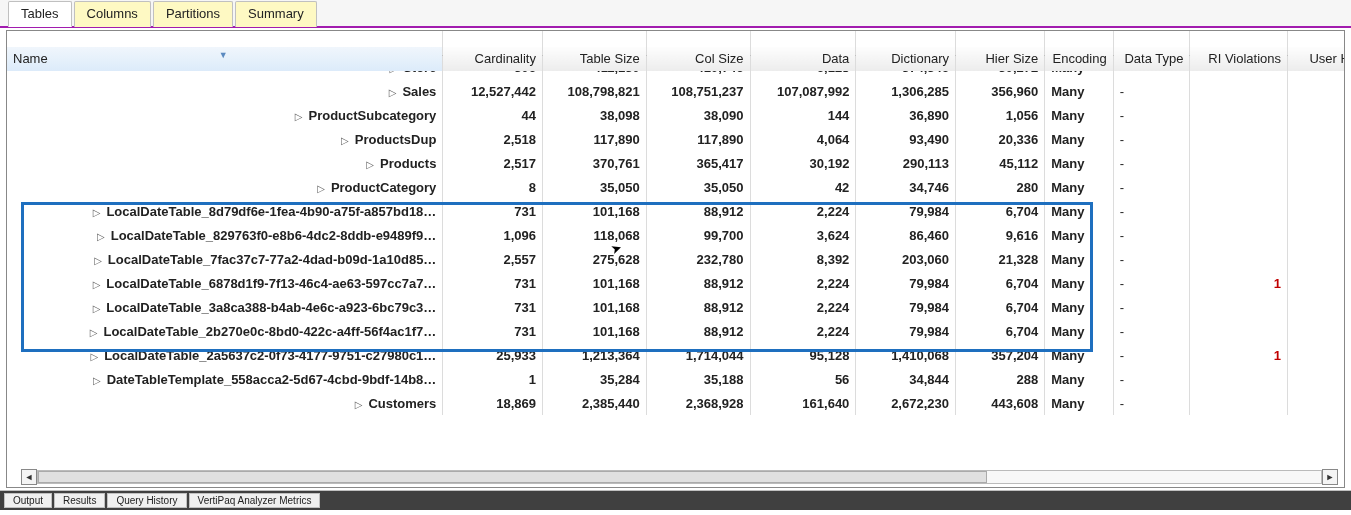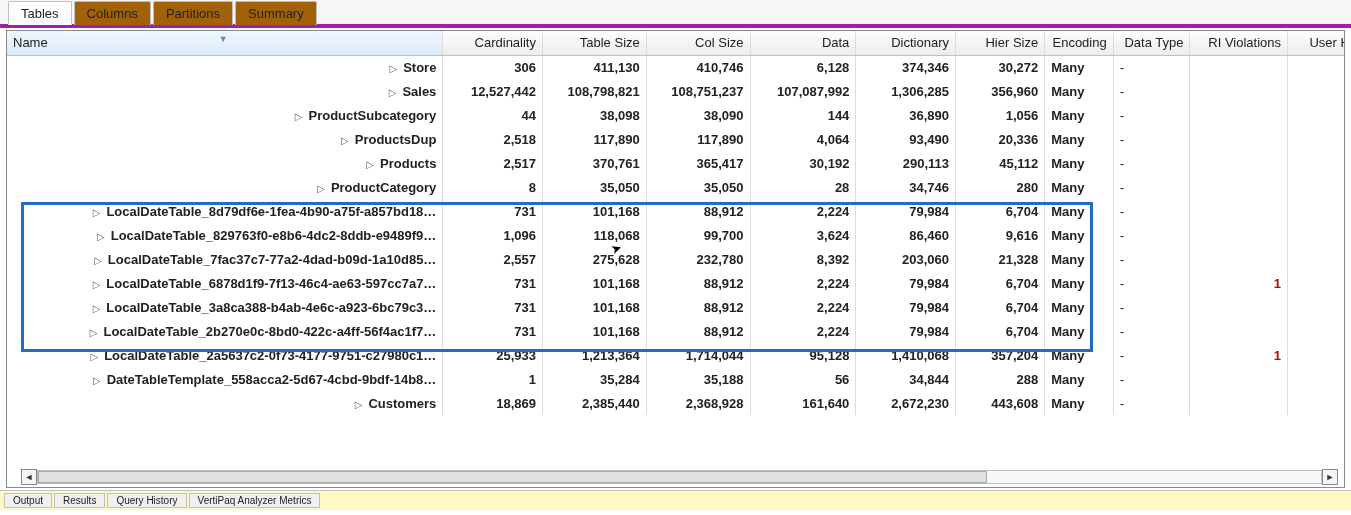--- a/index.html
+++ b/index.html
@@ -7,31 +7,31 @@
     font-family: "Segoe UI", Tahoma, sans-serif;
     font-size: 13px;
     background: #fff;
     width: 1351px;
     height: 515px;
     overflow: hidden;
     color: #222;
   }
   .top-tabs {
     display: flex;
-    border-bottom: 4px solid #a21caf;
+    border-bottom: 2px solid #a21caf;
     padding-left: 8px;
     background: #f6f6f6;
     height: 28px;
   }
   .top-tab {
     padding: 4px 12px;
     border: 1px solid #c0c0c0;
     border-bottom: none;
     margin-right: 2px;
-    background: #a16207;
+    background: #fef9c3;
     font-size: 13px;
     cursor: pointer;
     position: relative;
     top: 1px;
     border-radius: 2px 2px 0 0;
   }
   .top-tab.active {
     background: #fff;
     border-bottom: 1px solid #fff;
     font-weight: 400;
@@ -62,21 +62,21 @@
     height: 24px;
     font-size: 13px;
   }
   table.grid thead th {
     background: linear-gradient(#fdfdfd, #ececec);
     border-bottom: 1px solid #c0c0c0;
     font-weight: 400;
     color: #222;
     text-align: right;
     position: sticky;
-    top: 0;
+    top: 16px;
   }
   table.grid thead th.name-col {
     text-align: left;
     background: linear-gradient(#f0f6fc, #dcebfa);
     position: relative;
   }
   .sort-indicator {
     position: absolute;
     left: 50%;
     top: 3px;
@@ -132,21 +132,21 @@
     left: 0; top: 0; bottom: 0;
     width: 74%;
     background: #e0e0e0;
     border: 1px solid #aaa;
   }
   
   .bottom-tabs {
     display: flex;
     font-size: 10px;
     border-top: 1px solid #c0c0c0;
-    background: #fef9c3;
+    background: #404040;
     padding: 1px 4px;
     height: 20px;
     align-items: center;
   }
   .bottom-tab {
     padding: 1px 8px;
     border: 1px solid #c0c0c0;
     background: #f0f0f0;
     margin-right: 2px;
     cursor: pointer;
@@ -253,21 +253,21 @@
             <td class="enc-cell">Many</td>
             <td class="dash-cell" style="text-align: left;">-</td>
             <td class="ri-cell"></td>
             <td class="dash-cell">-</td>
           </tr>
           <tr>
             <td class="name-cell"><span class="expander">▷</span><span>ProductCategory</span></td>
             <td>8</td>
             <td>35,050</td>
             <td>35,050</td>
-            <td>28</td>
+            <td>42</td>
             <td>34,746</td>
             <td>280</td>
             <td class="enc-cell">Many</td>
             <td class="dash-cell" style="text-align: left;">-</td>
             <td class="ri-cell"></td>
             <td class="dash-cell">-</td>
           </tr>
           <tr class="hl">
             <td class="name-cell"><span class="expander">▷</span><span>LocalDateTable_8d79df6e-1fea-4b90-a75f-a857bd18…</span></td>
             <td>731</td>

